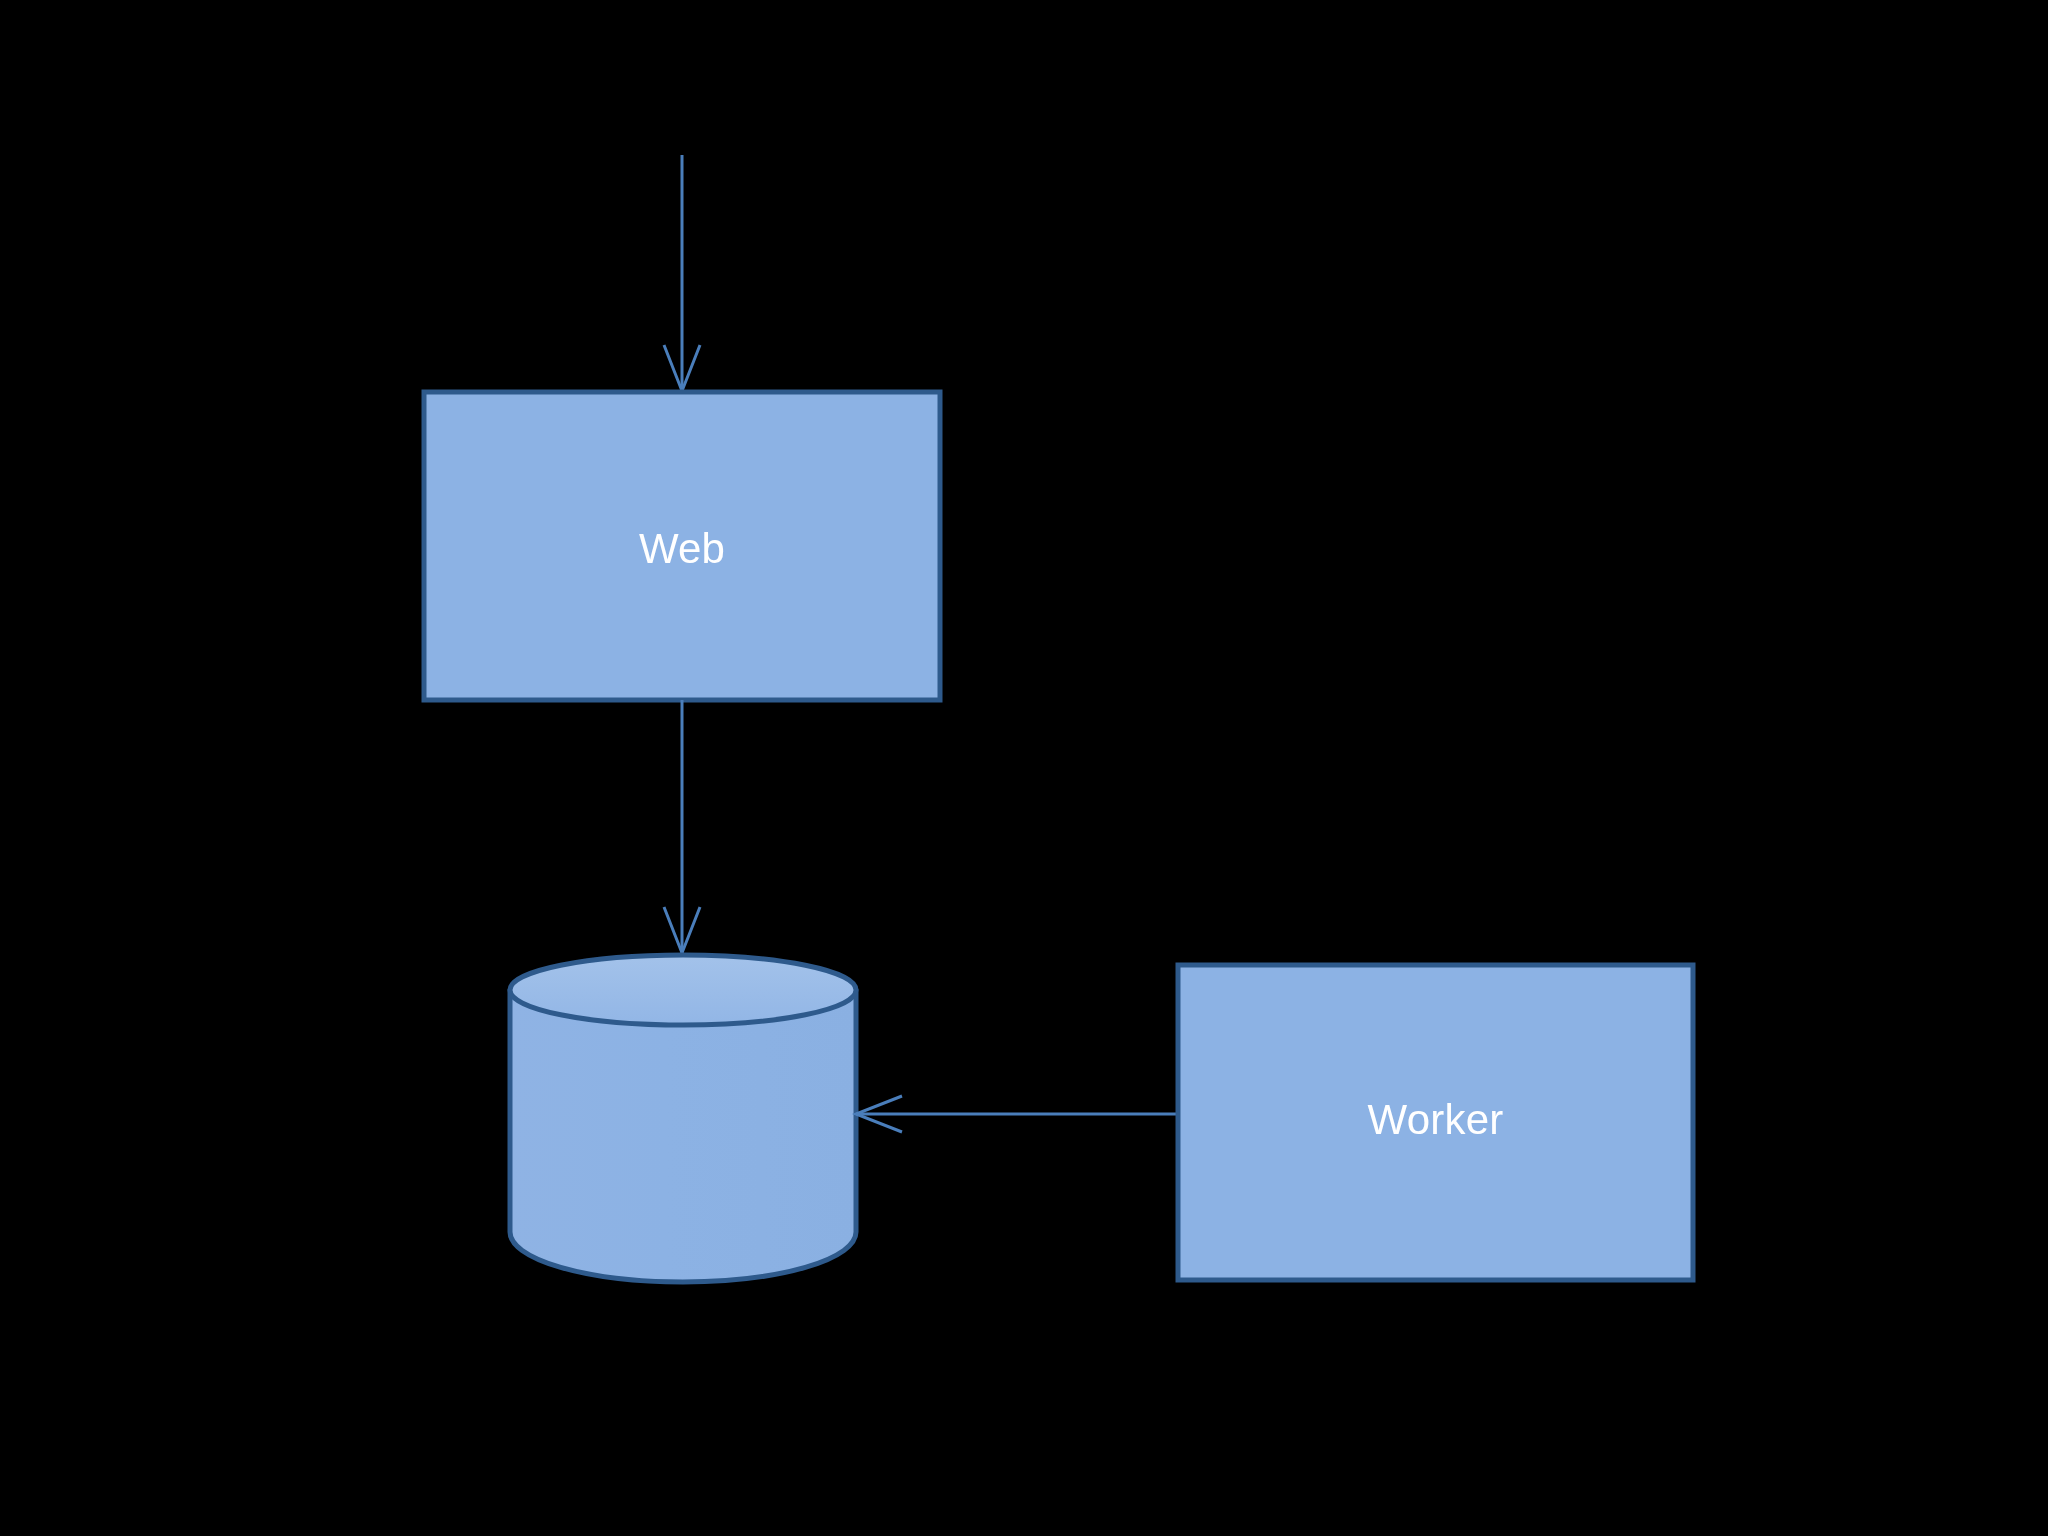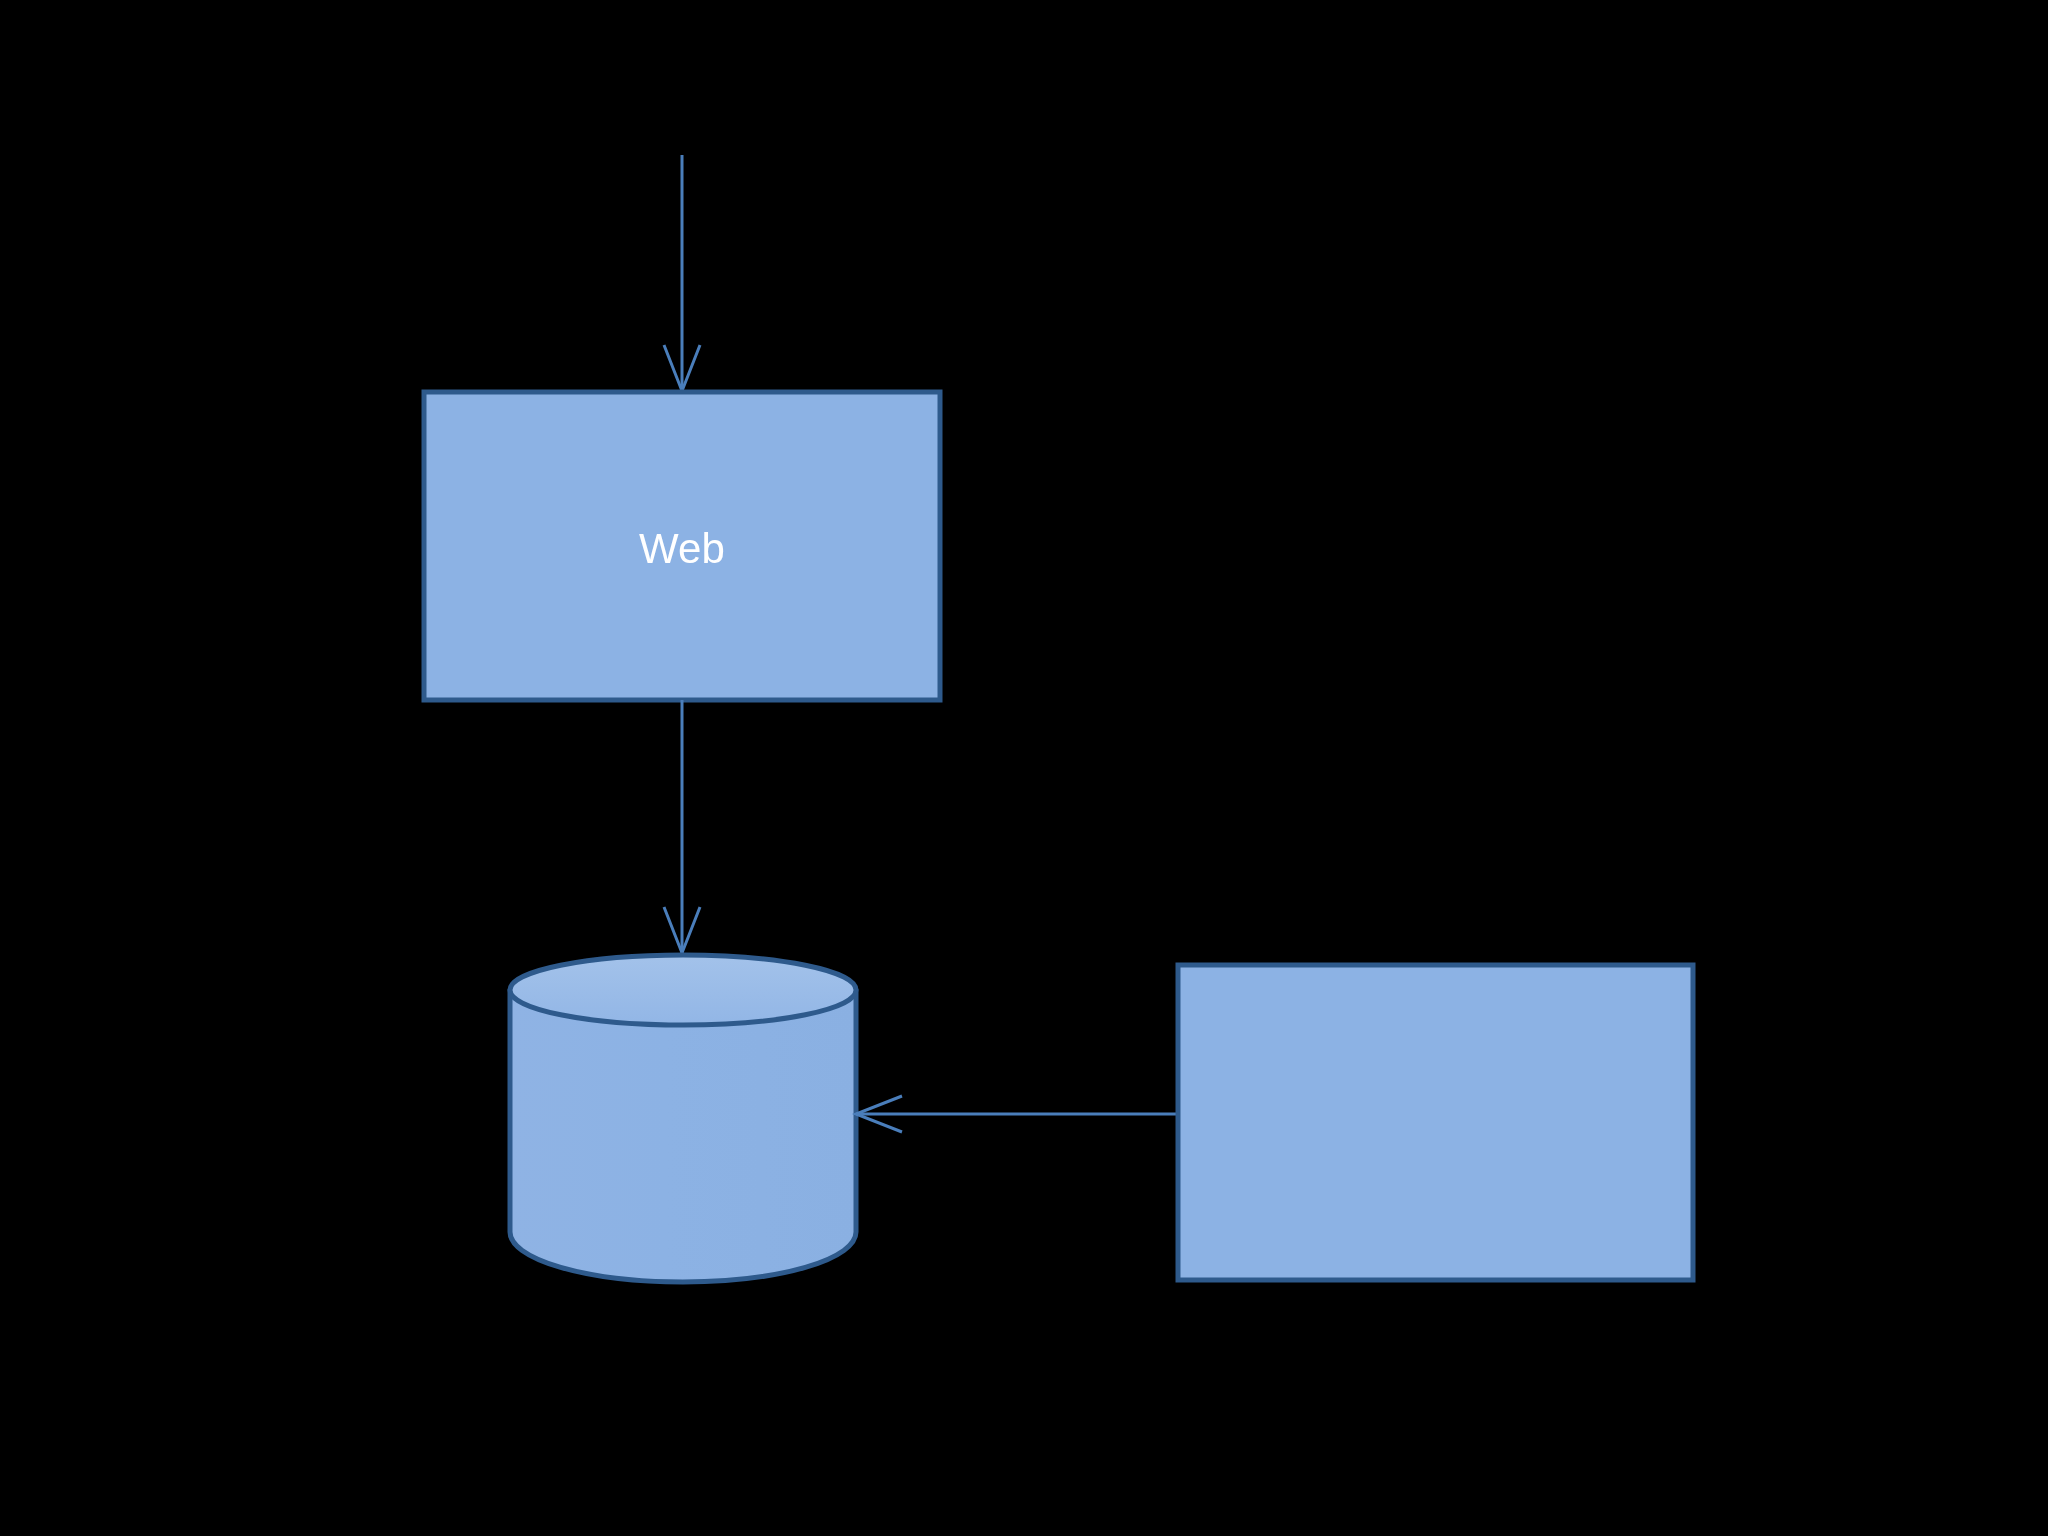--- a/index.html
+++ b/index.html
@@ -107,18 +107,19 @@
     </g>
 
     <g>
       <rect x="1178" y="965" width="515" height="315" fill="#8CB2E4" stroke="#2E5A8C" stroke-width="5"></rect>
     </g>
 
   </svg>
 
   <div class="node-label" id="web-label">Web</div>
 
+  <div class="node-label" id="worker-label">Worker</div>
 
   <div class="hit" id="web-hit"></div>
   <div class="hit" id="store-hit"></div>
   <div class="hit" id="worker-hit"></div>
 
 </div>
 
 </body></html>

